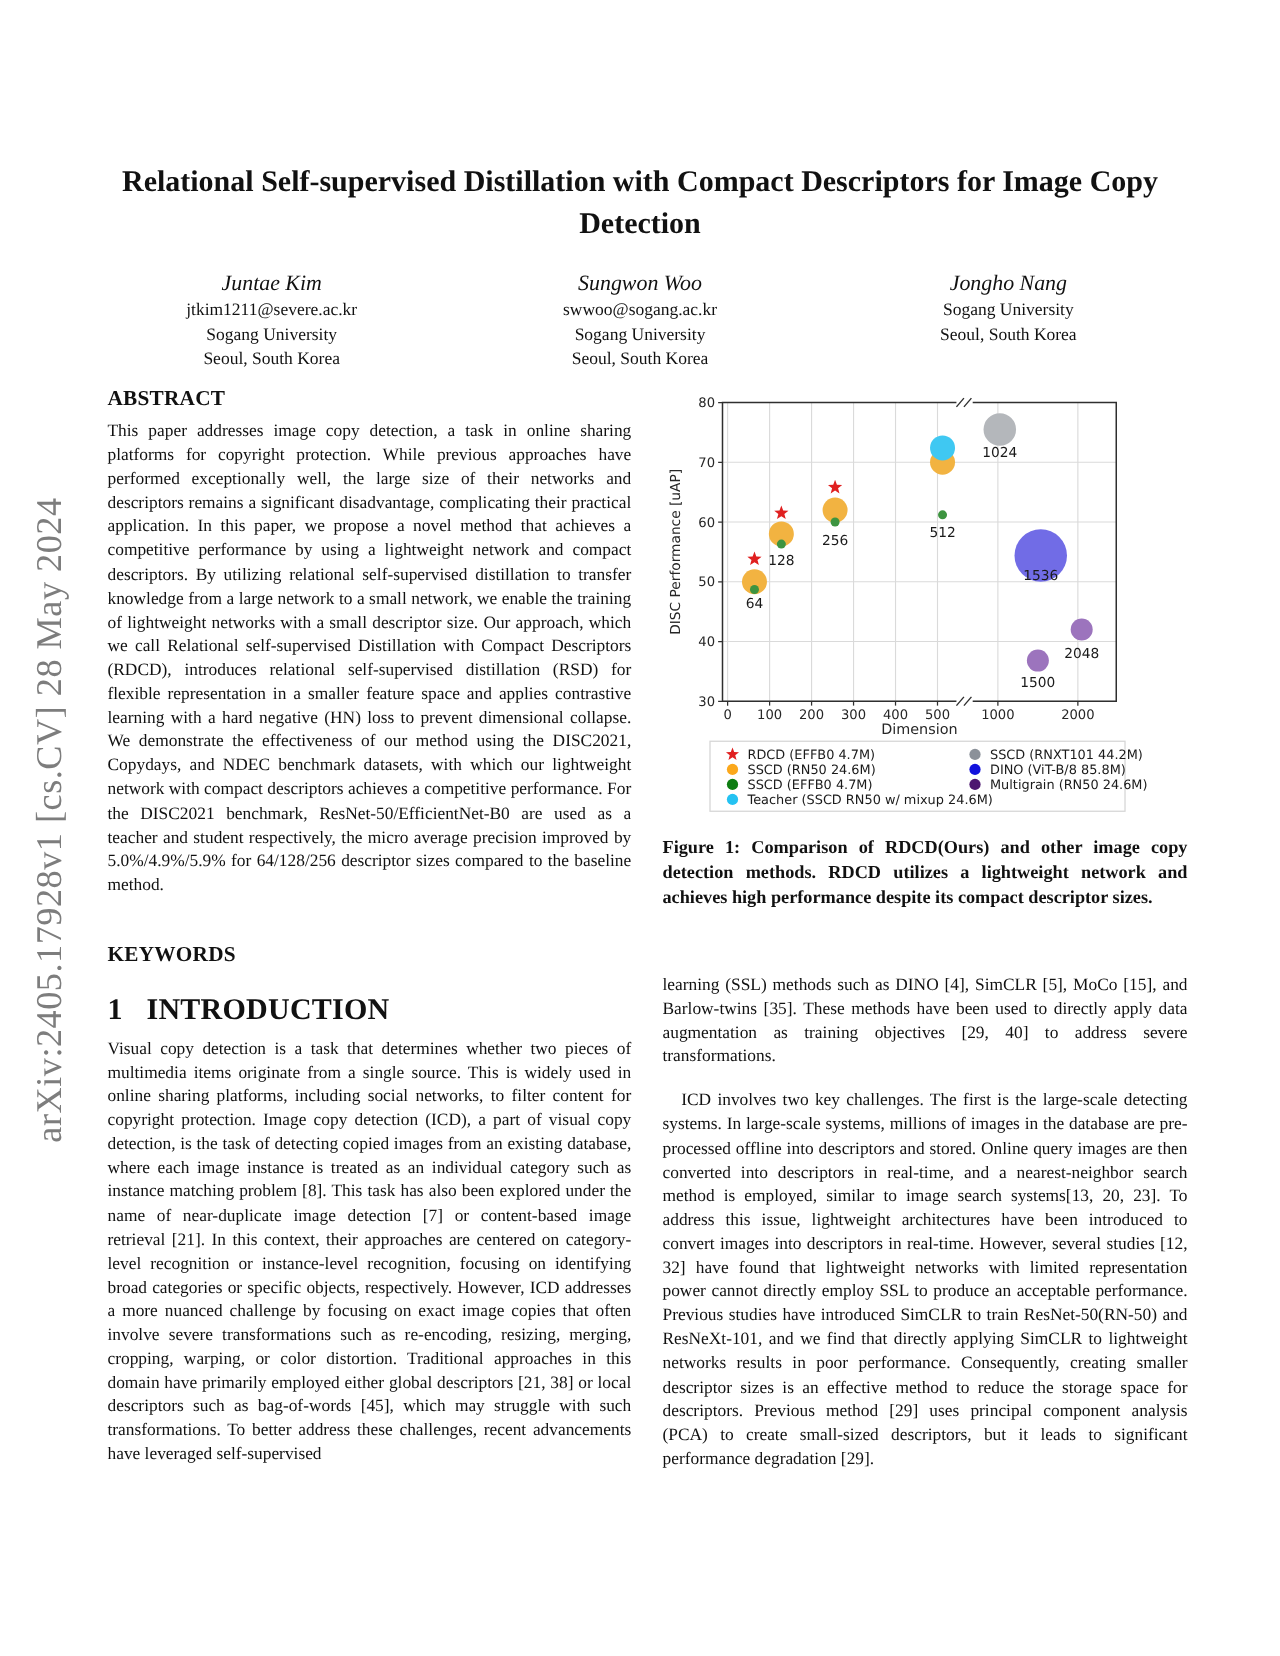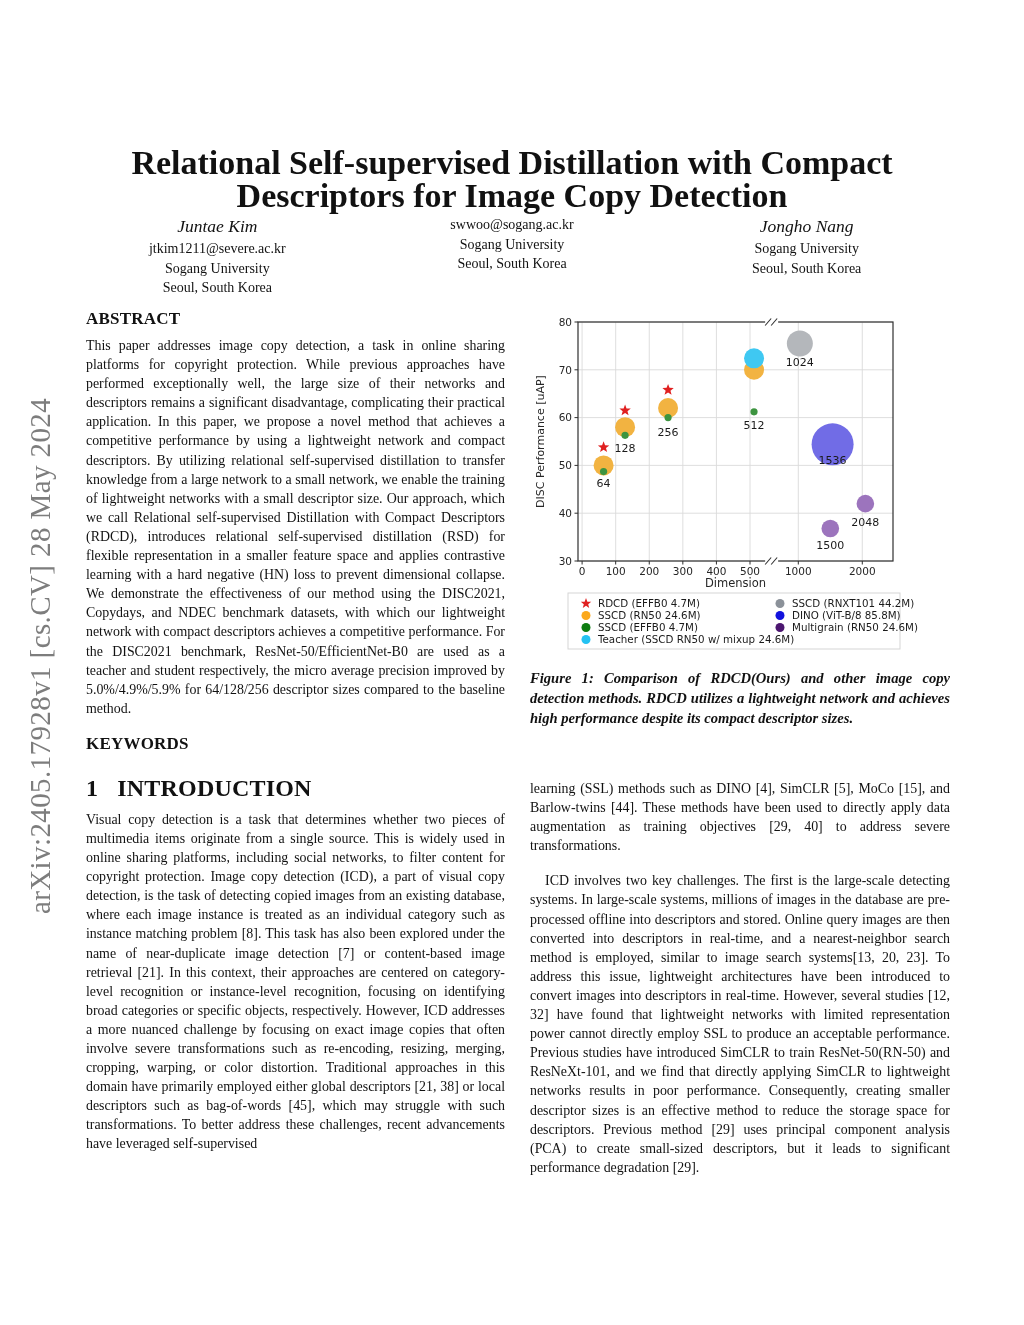--- a/index.html
+++ b/index.html
@@ -9,45 +9,44 @@
     font-family:"Liberation Serif", serif; color:#111;
   }
   
   .arxiv-banner {
     position:absolute; left:-283px; top:638px; width:650px; height:36px;
     text-align:center; transform:rotate(-90deg);
     font-size:29px; color:#7d7d7d; letter-spacing:0.4px; white-space:nowrap;
   }
   
   .title {
-    position:absolute; top:146px; left:0; right:0; text-align:center;
-    font-size:34px; font-weight:bold; line-height:33px; margin:0;
+    position:absolute; top:130px; left:0; right:0; text-align:center;
+    font-size:24px; font-weight:bold; line-height:33px; margin:0;
   }
   .title span { display:inline-block; max-width:880px; }
   .authors { position:absolute; top:215px; left:70px; right:70px; display:flex; }
   .author { flex:1; text-align:center; }
   .author .name  { font-size:17.5px; line-height:22px; margin-bottom:2px;font-style:italic; }
   .author .line  { font-size:14px; line-height:19.5px; }
   
   .col-left  { position:absolute; left:86px;  top:309px; width:419px; }
   .col-right { position:absolute; left:530px; top:312px; width:420px; }
   .sec-head {
     font-size:17px; font-weight:bold; margin:0 0 7px 0; letter-spacing:0.2px;
   }
   .sec-head.numbered { font-size:24px; margin-top:21px; margin-bottom:8px; }
   .sec-head .num { margin-right:19px; }
   .body-text {
     font-size:13.9px; line-height:19.1px; text-align:justify; margin:0;
     text-justify:inter-word;
   }
-  .keywords-head { margin-top:16px; }
+  .keywords-head { margin-top:36px; }
   .fig-caption {
     font-size:14.6px; font-weight:bold; line-height:20px; text-align:justify;
     margin:10px 0 0 0;
-    font-style:italic;
   }
   .rc-body { margin-top:51px; }
   .indent { text-indent:15px; margin-top:16px; }
   #chart { display:block; }
 </style>
 </head>
 <body>
 
 <div class="page">
 
@@ -56,20 +55,21 @@
   <h1 class="title"><span>Relational Self-supervised Distillation with Compact Descriptors for Image Copy Detection</span></h1>
 
   <div class="authors">
     <div class="author">
       <div class="name">Juntae Kim</div>
       <div class="line">jtkim1211@severe.ac.kr</div>
       <div class="line">Sogang University</div>
       <div class="line">Seoul, South Korea</div>
     </div>
     <div class="author">
+      <div class="name">Sungwon Woo</div>
       <div class="line">swwoo@sogang.ac.kr</div>
       <div class="line">Sogang University</div>
       <div class="line">Seoul, South Korea</div>
     </div>
     <div class="author">
       <div class="name">Jongho Nang</div>
       <div class="line">Sogang University</div>
       <div class="line">Seoul, South Korea</div>
     </div>
   </div>
@@ -173,17 +173,17 @@
         <circle cx="56" cy="327.5" r="4.5" fill="#24c2f2"></circle>
         <text x="68" y="331" font-size="10.3" text-anchor="start" fill="#1a1a1a" font-family="&quot;DejaVu Sans&quot;,&quot;Liberation Sans&quot;,sans-serif">Teacher (SSCD RN50 w/ mixup 24.6M)</text>
         <circle cx="250" cy="291.5" r="4.5" fill="#8b9199"></circle>
         <text x="262" y="295" font-size="10.3" text-anchor="start" fill="#1a1a1a" font-family="&quot;DejaVu Sans&quot;,&quot;Liberation Sans&quot;,sans-serif">SSCD (RNXT101 44.2M)</text>
         <circle cx="250" cy="303.5" r="4.5" fill="#1212dd"></circle>
         <text x="262" y="307" font-size="10.3" text-anchor="start" fill="#1a1a1a" font-family="&quot;DejaVu Sans&quot;,&quot;Liberation Sans&quot;,sans-serif">DINO (ViT-B/8 85.8M)</text>
         <circle cx="250" cy="315.5" r="4.5" fill="#4c1670"></circle>
         <text x="262" y="319" font-size="10.3" text-anchor="start" fill="#1a1a1a" font-family="&quot;DejaVu Sans&quot;,&quot;Liberation Sans&quot;,sans-serif">Multigrain (RN50 24.6M)</text>
       </svg>
     <p class="fig-caption">Figure 1: Comparison of RDCD(Ours) and other image copy detection methods. RDCD utilizes a lightweight network and achieves high performance despite its compact descriptor sizes.</p>
-    <p class="body-text rc-body">learning (SSL) methods such as DINO [4], SimCLR [5], MoCo [15], and Barlow-twins [44]. These methods have been used to directly apply data augmentation as training objectives [29, 40] to address severe transformations.</p>
+    <p class="body-text rc-body">learning (SSL) methods such as DINO [4], SimCLR [5], MoCo [15], and Barlow-twins [35]. These methods have been used to directly apply data augmentation as training objectives [29, 40] to address severe transformations.</p>
     <p class="body-text indent">ICD involves two key challenges. The first is the large-scale detecting systems. In large-scale systems, millions of images in the database are pre-processed offline into descriptors and stored. Online query images are then converted into descriptors in real-time, and a nearest-neighbor search method is employed, similar to image search systems[13, 20, 23]. To address this issue, lightweight architectures have been introduced to convert images into descriptors in real-time. However, several studies [12, 32] have found that lightweight networks with limited representation power cannot directly employ SSL to produce an acceptable performance. Previous studies have introduced SimCLR to train ResNet-50(RN-50) and ResNeXt-101, and we find that directly applying SimCLR to lightweight networks results in poor performance. Consequently, creating smaller descriptor sizes is an effective method to reduce the storage space for descriptors. Previous method [29] uses principal component analysis (PCA) to create small-sized descriptors, but it leads to significant performance degradation [29].</p>
   </div>
 
 </div>
 
 </body></html>

